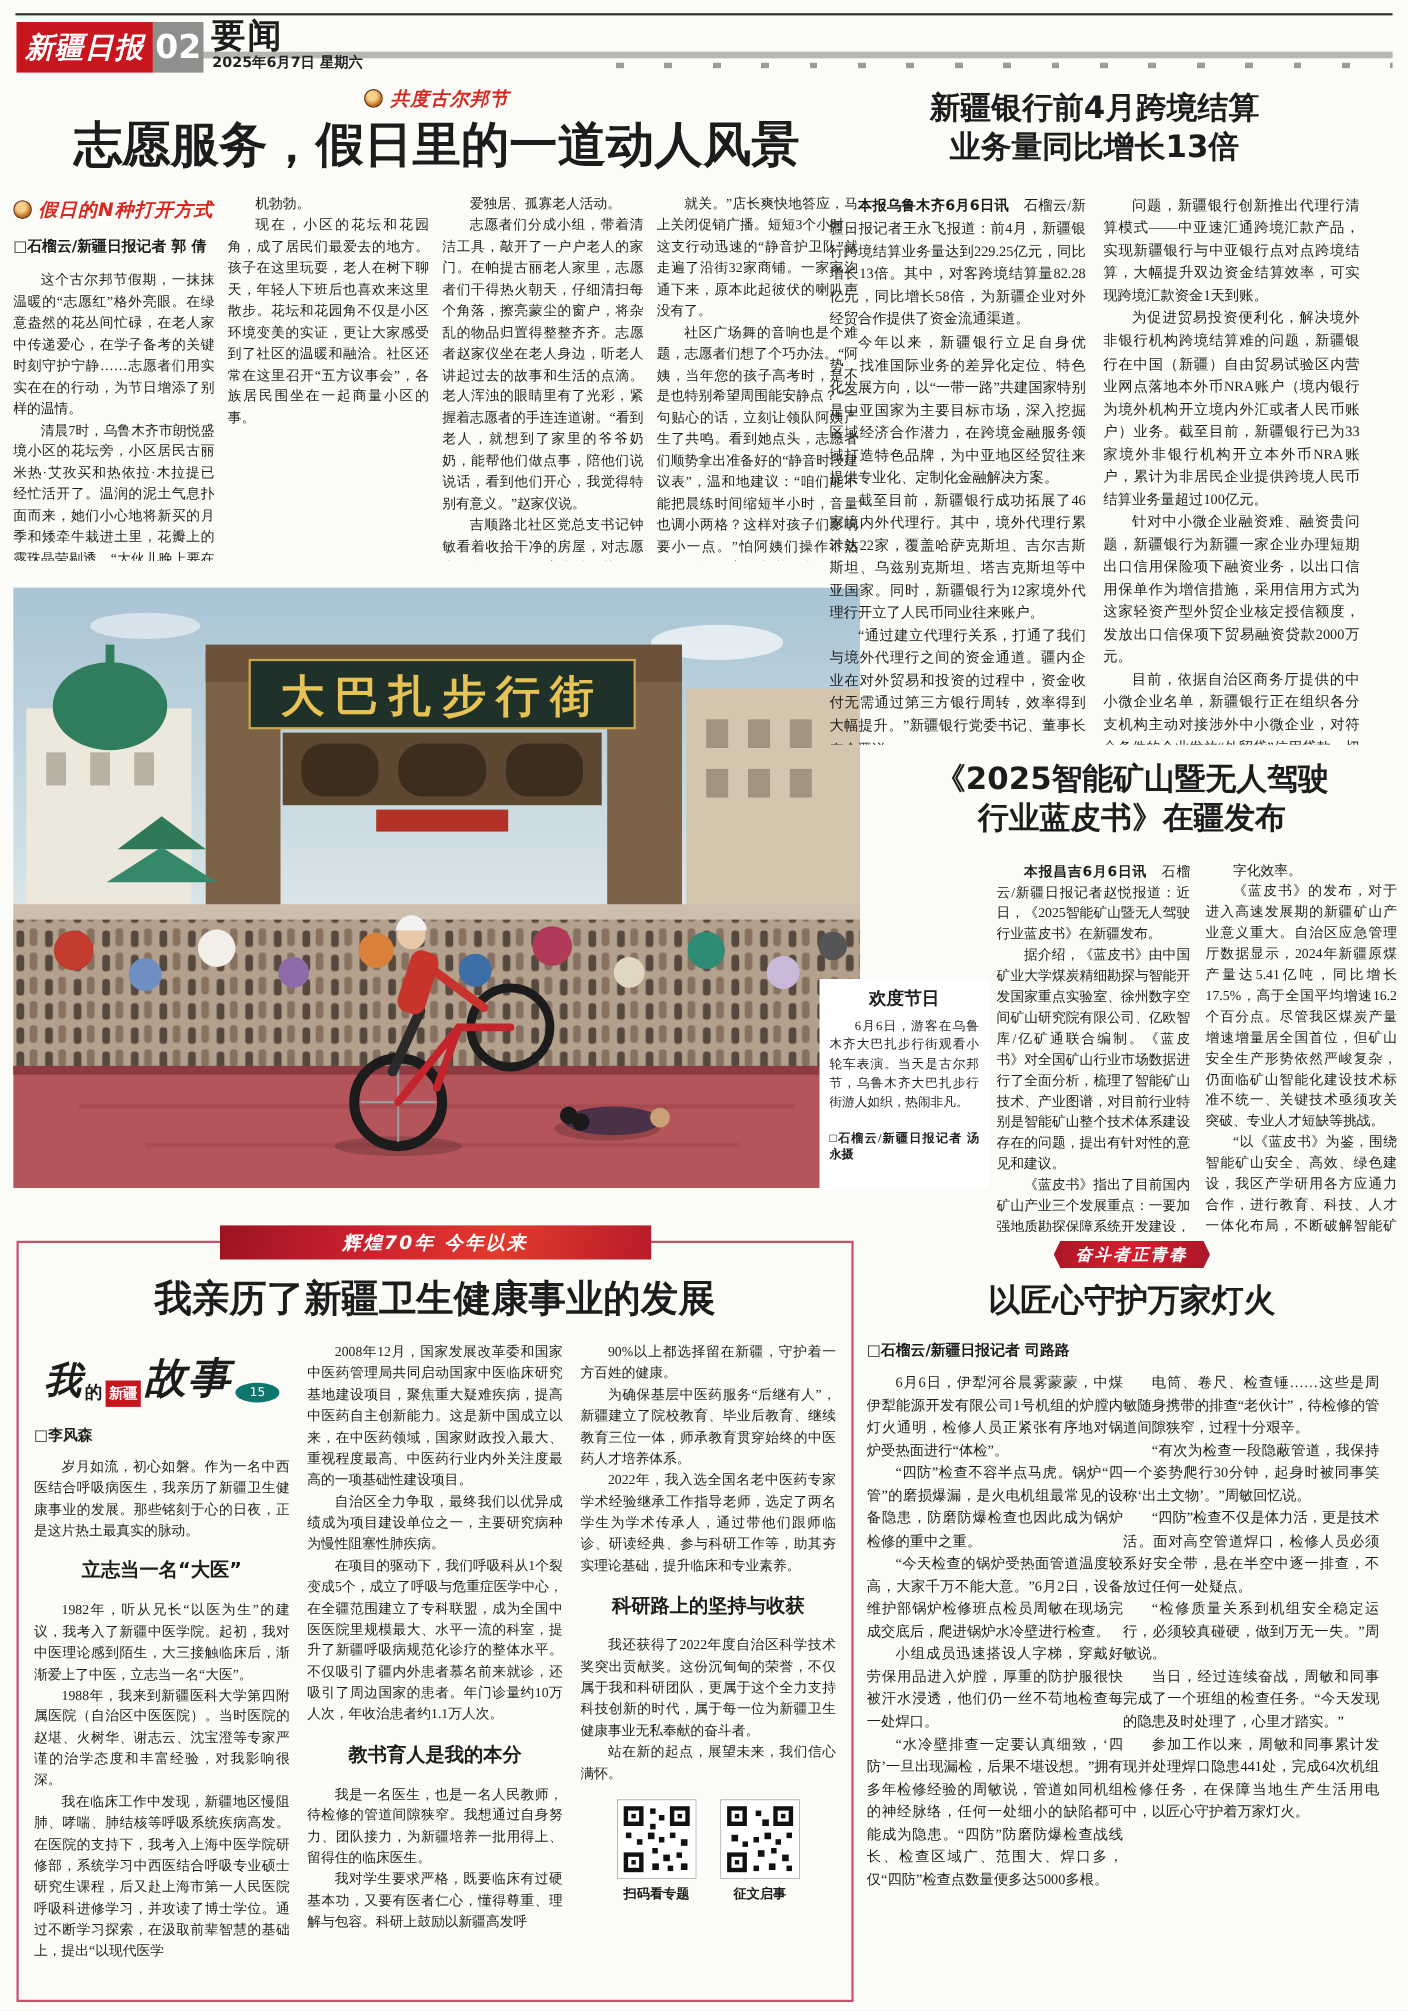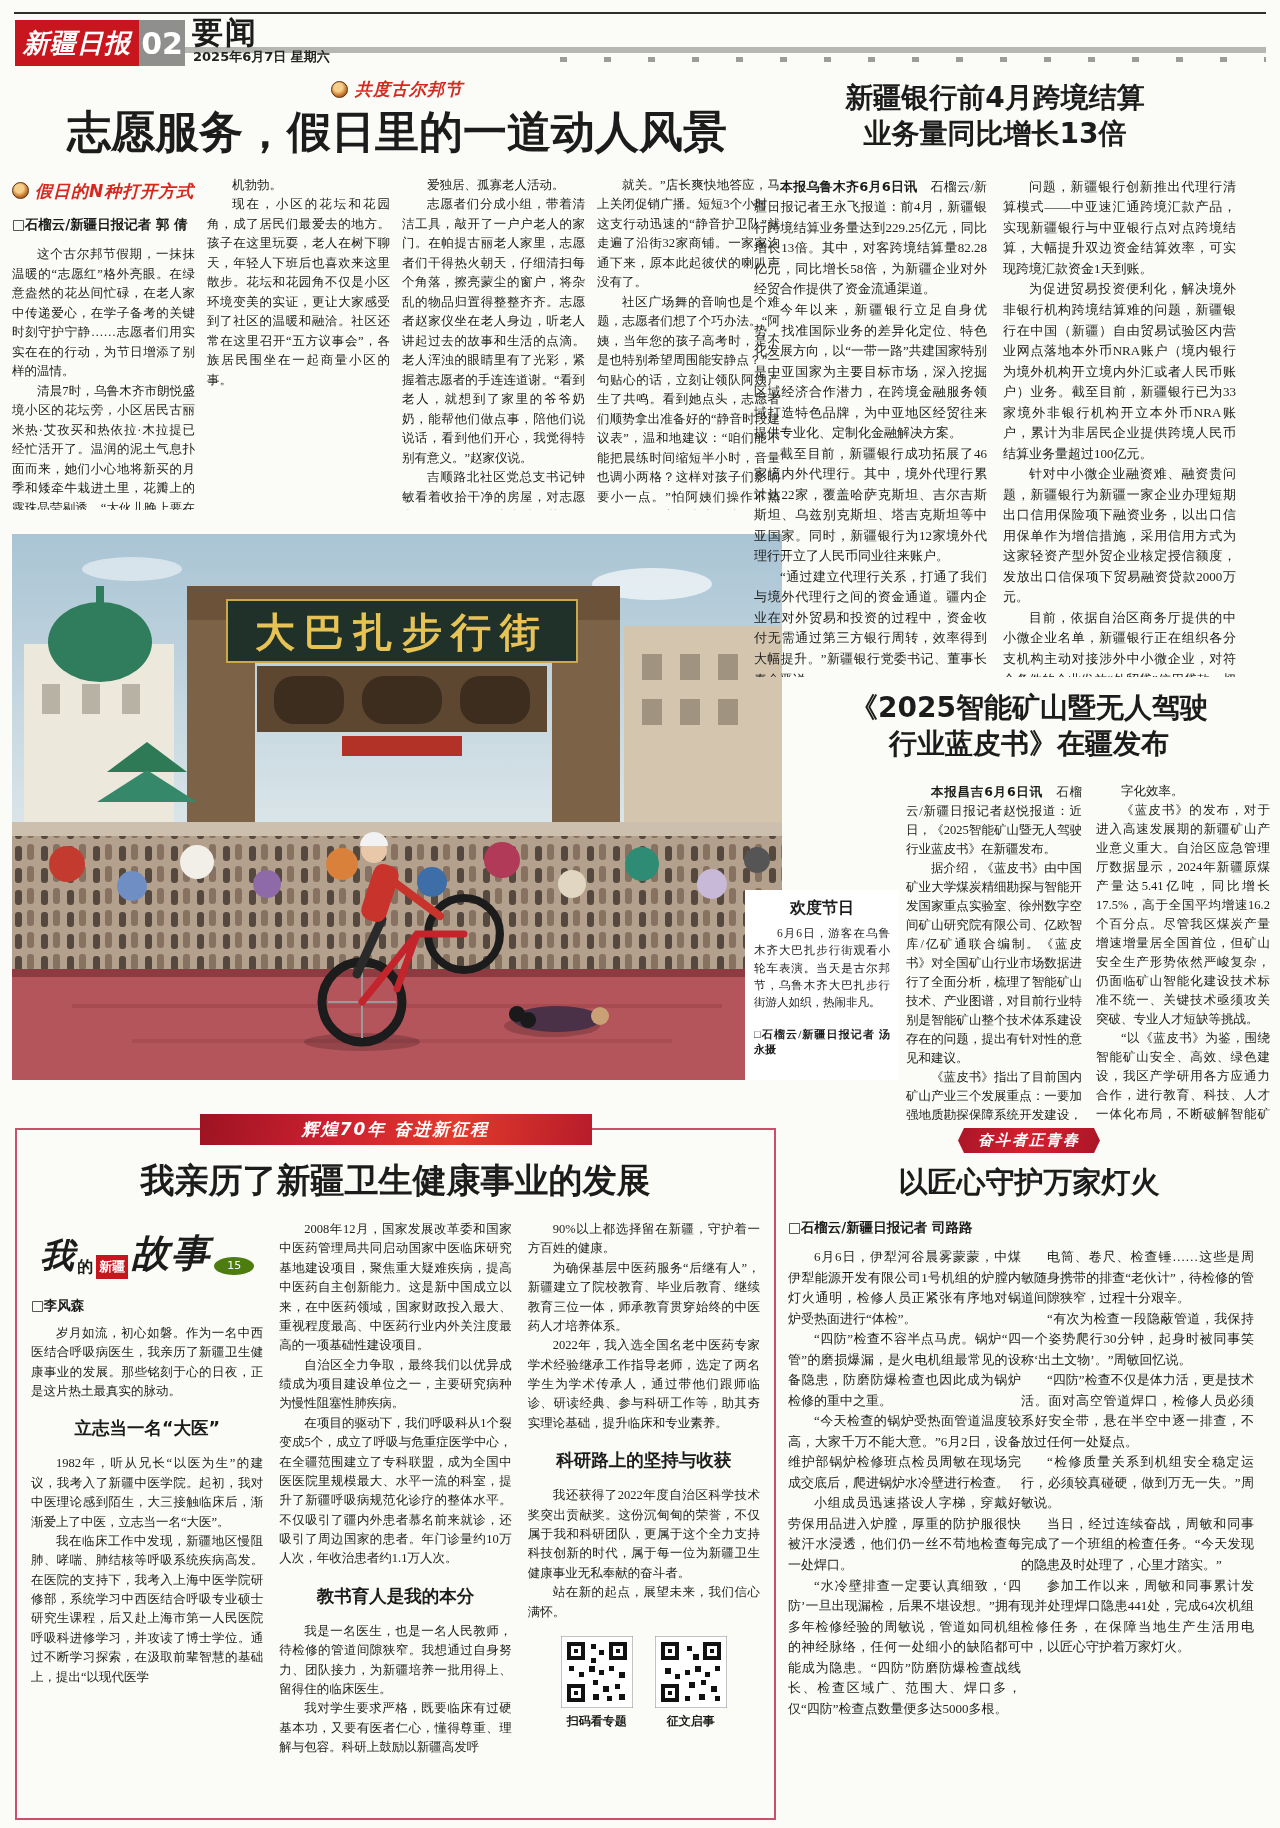--- a/index.html
+++ b/index.html
@@ -65,21 +65,21 @@
      font-family:"DejaVu Sans","Liberation Sans",sans-serif;}
   .m-headline{margin-top:28px;text-align:center;font-size:34px;font-weight:bold;
      font-family:"DejaVu Sans","Liberation Sans",sans-serif;}
   .m-cols{margin:16px 14px 0;display:flex;gap:16px;}
   .m-col{width:233px;height:576px;overflow:hidden;font-size:12.5px;line-height:1.55;}
   .series-logo{display:flex;align-items:flex-end;justify-content:center;gap:3px;margin:4px 0 12px;}
   .s-wo{font-size:34px;font-weight:bold;font-style:italic;}
   .s-de{font-size:16px;font-weight:bold;padding-bottom:3px;}
   .s-xj{background:#c8161e;color:#fff;font-size:13px;font-weight:bold;padding:2px 3px;margin-bottom:4px;}
   .s-gs{font-size:38px;font-weight:bold;font-style:italic;letter-spacing:2px;}
-  .s-num{width:40px;height:18px;border-radius:50%;background:#4d7c0f;color:#fff;font-size:11px;
+  .s-num{width:40px;height:18px;border-radius:50%;background:#0f766e;color:#fff;font-size:11px;
      display:flex;align-items:center;justify-content:center;margin-bottom:8px;
      font-family:"DejaVu Sans","Liberation Sans",sans-serif;}
   .memoir .byline{font-size:13.5px;margin:0 0 8px;}
   .sec-head{text-align:center;font-weight:bold;font-size:17.5px;margin:14px 0 12px;
      font-family:"DejaVu Sans","Liberation Sans",sans-serif;}
   .qr-row{display:flex;justify-content:center;gap:22px;margin-top:14px;}
   .qr-fig{display:flex;flex-direction:column;align-items:center;gap:4px;}
   .qr-label{font-size:12px;font-weight:bold;
      font-family:"DejaVu Sans","Liberation Sans",sans-serif;}
   
@@ -274,38 +274,39 @@
         </div>
     </div>
     <div class="bb-col2">
         <p class="para">字化效率。</p>
         <p class="para">《蓝皮书》的发布，对于进入高速发展期的新疆矿山产业意义重大。自治区应急管理厅数据显示，2024年新疆原煤产量达5.41亿吨，同比增长17.5%，高于全国平均增速16.2个百分点。尽管我区煤炭产量增速增量居全国首位，但矿山安全生产形势依然严峻复杂，仍面临矿山智能化建设技术标准不统一、关键技术亟须攻关突破、专业人才短缺等挑战。</p>
         <p class="para">“以《蓝皮书》为鉴，围绕智能矿山安全、高效、绿色建设，我区产学研用各方应通力合作，进行教育、科技、人才一体化布局，不断破解智能矿山发展瓶颈。”新疆工程学院有关负责人表示，我区煤炭矿山行业不仅条件艰苦，同时也是高技术、高科技含量行业，对人才质量要求很高。新疆工程学院正通过深化产教融合及企业合作，培养紧贴行业产业实际的应用型人才，从而适应新疆能源矿产发展新要求。</p>
       </div>
   </div>
 
   <div class="abs memoir">
-    <div class="banner">辉煌70年 奋进新征程</div>
+    <div class="banner">辉煌70年 今年以来</div>
     <h2 class="m-headline" style="margin-bottom:0;">我亲历了新疆卫生健康事业的发展</h2>
     <div class="m-cols">
       <div class="m-col">
         <div class="series-logo">
           <span class="s-wo">我</span>
           <span class="s-de">的</span>
           <span class="s-xj">新疆</span>
           <span class="s-gs">故事</span>
           <span class="s-num">15</span>
         </div>
         <p class="byline sans" style="margin:0 0 8px;">□李风森</p>
         <div>
             <p class="para">岁月如流，初心如磐。作为一名中西医结合呼吸病医生，我亲历了新疆卫生健康事业的发展。那些铭刻于心的日夜，正是这片热土最真实的脉动。</p>
           </div>
         <div class="sec-head">立志当一名“大医”</div>
         <div>
             <p class="para">1982年，听从兄长“以医为生”的建议，我考入了新疆中医学院。起初，我对中医理论感到陌生，大三接触临床后，渐渐爱上了中医，立志当一名“大医”。</p>
+            <p class="para">1988年，我来到新疆医科大学第四附属医院（自治区中医医院）。当时医院的赵堪、火树华、谢志云、沈宝澄等专家严谨的治学态度和丰富经验，对我影响很深。</p>
             <p class="para">我在临床工作中发现，新疆地区慢阻肺、哮喘、肺结核等呼吸系统疾病高发。在医院的支持下，我考入上海中医学院研修部，系统学习中西医结合呼吸专业硕士研究生课程，后又赴上海市第一人民医院呼吸科进修学习，并攻读了博士学位。通过不断学习探索，在汲取前辈智慧的基础上，提出“以现代医学</p>
           </div>
       </div>
       <div class="m-col">
         <div>
             <p class="para">2008年12月，国家发展改革委和国家中医药管理局共同启动国家中医临床研究基地建设项目，聚焦重大疑难疾病，提高中医药自主创新能力。这是新中国成立以来，在中医药领域，国家财政投入最大、重视程度最高、中医药行业内外关注度最高的一项基础性建设项目。</p>
             <p class="para">自治区全力争取，最终我们以优异成绩成为项目建设单位之一，主要研究病种为慢性阻塞性肺疾病。</p>
             <p class="para">在项目的驱动下，我们呼吸科从1个裂变成5个，成立了呼吸与危重症医学中心，在全疆范围建立了专科联盟，成为全国中医医院里规模最大、水平一流的科室，提升了新疆呼吸病规范化诊疗的整体水平。不仅吸引了疆内外患者慕名前来就诊，还吸引了周边国家的患者。年门诊量约10万人次，年收治患者约1.1万人次。</p>
           </div>
         <div class="sec-head">教书育人是我的本分</div>

